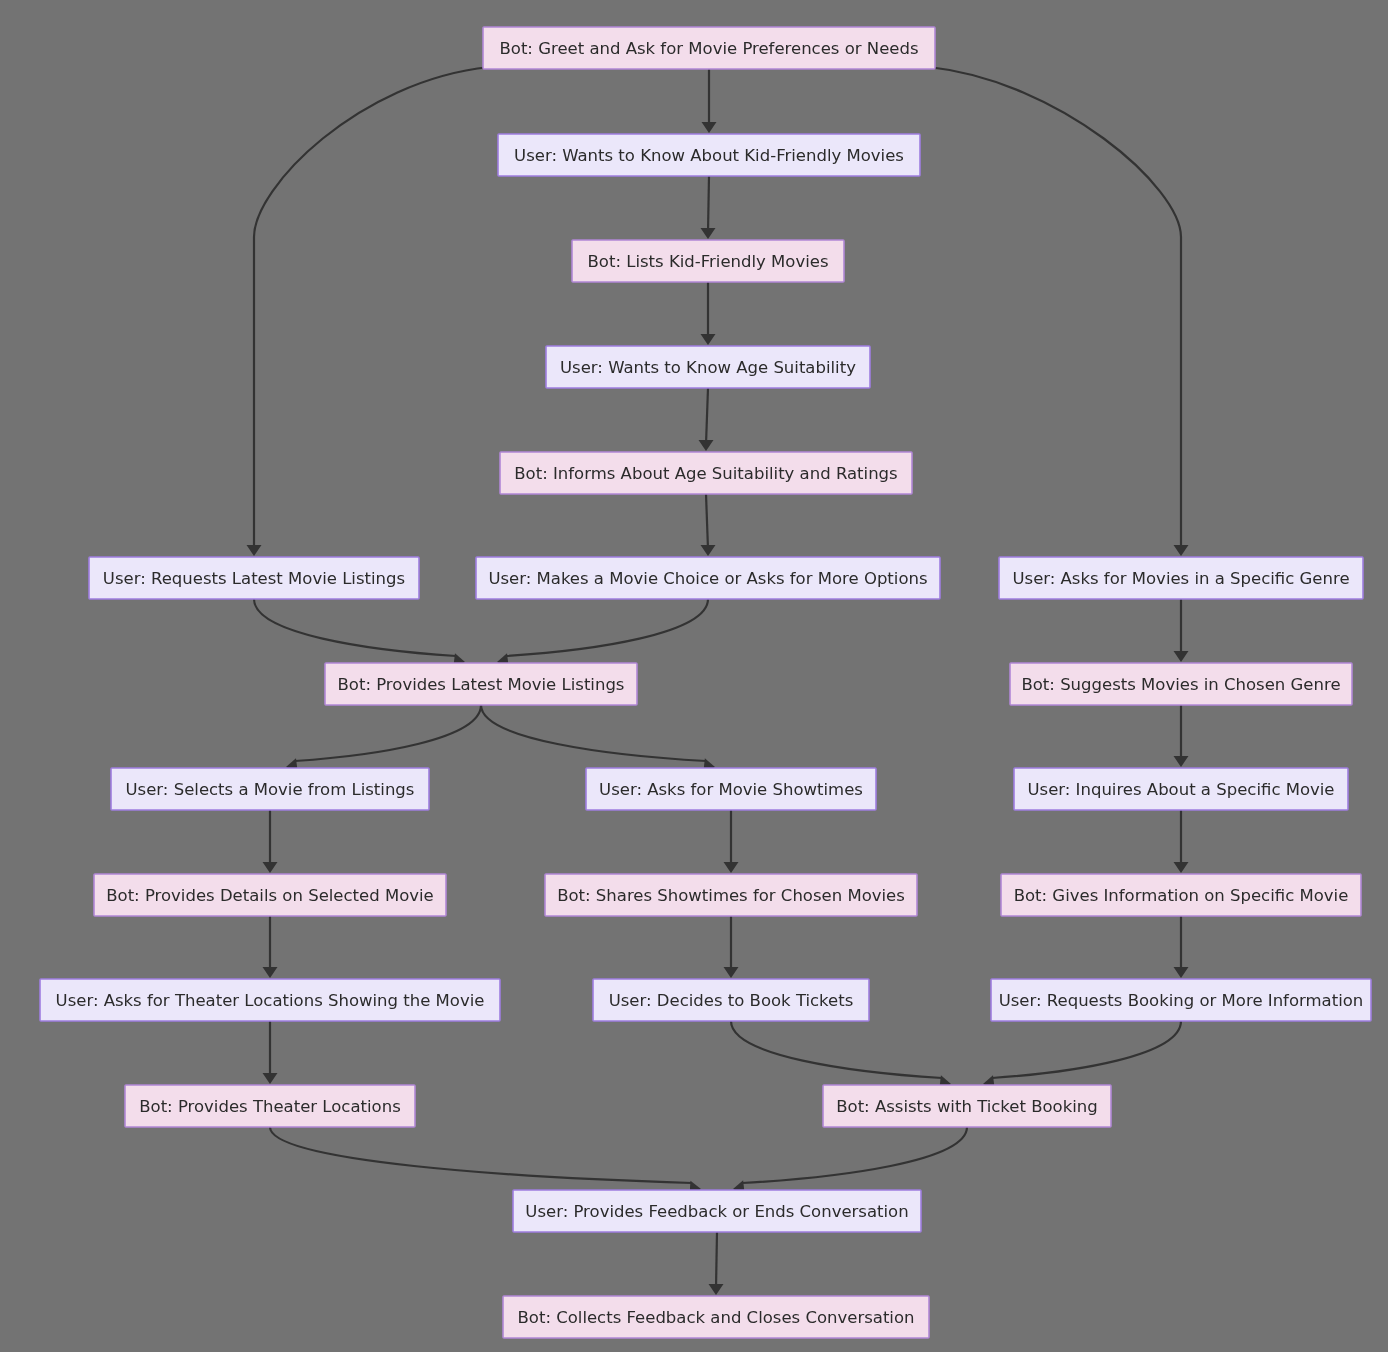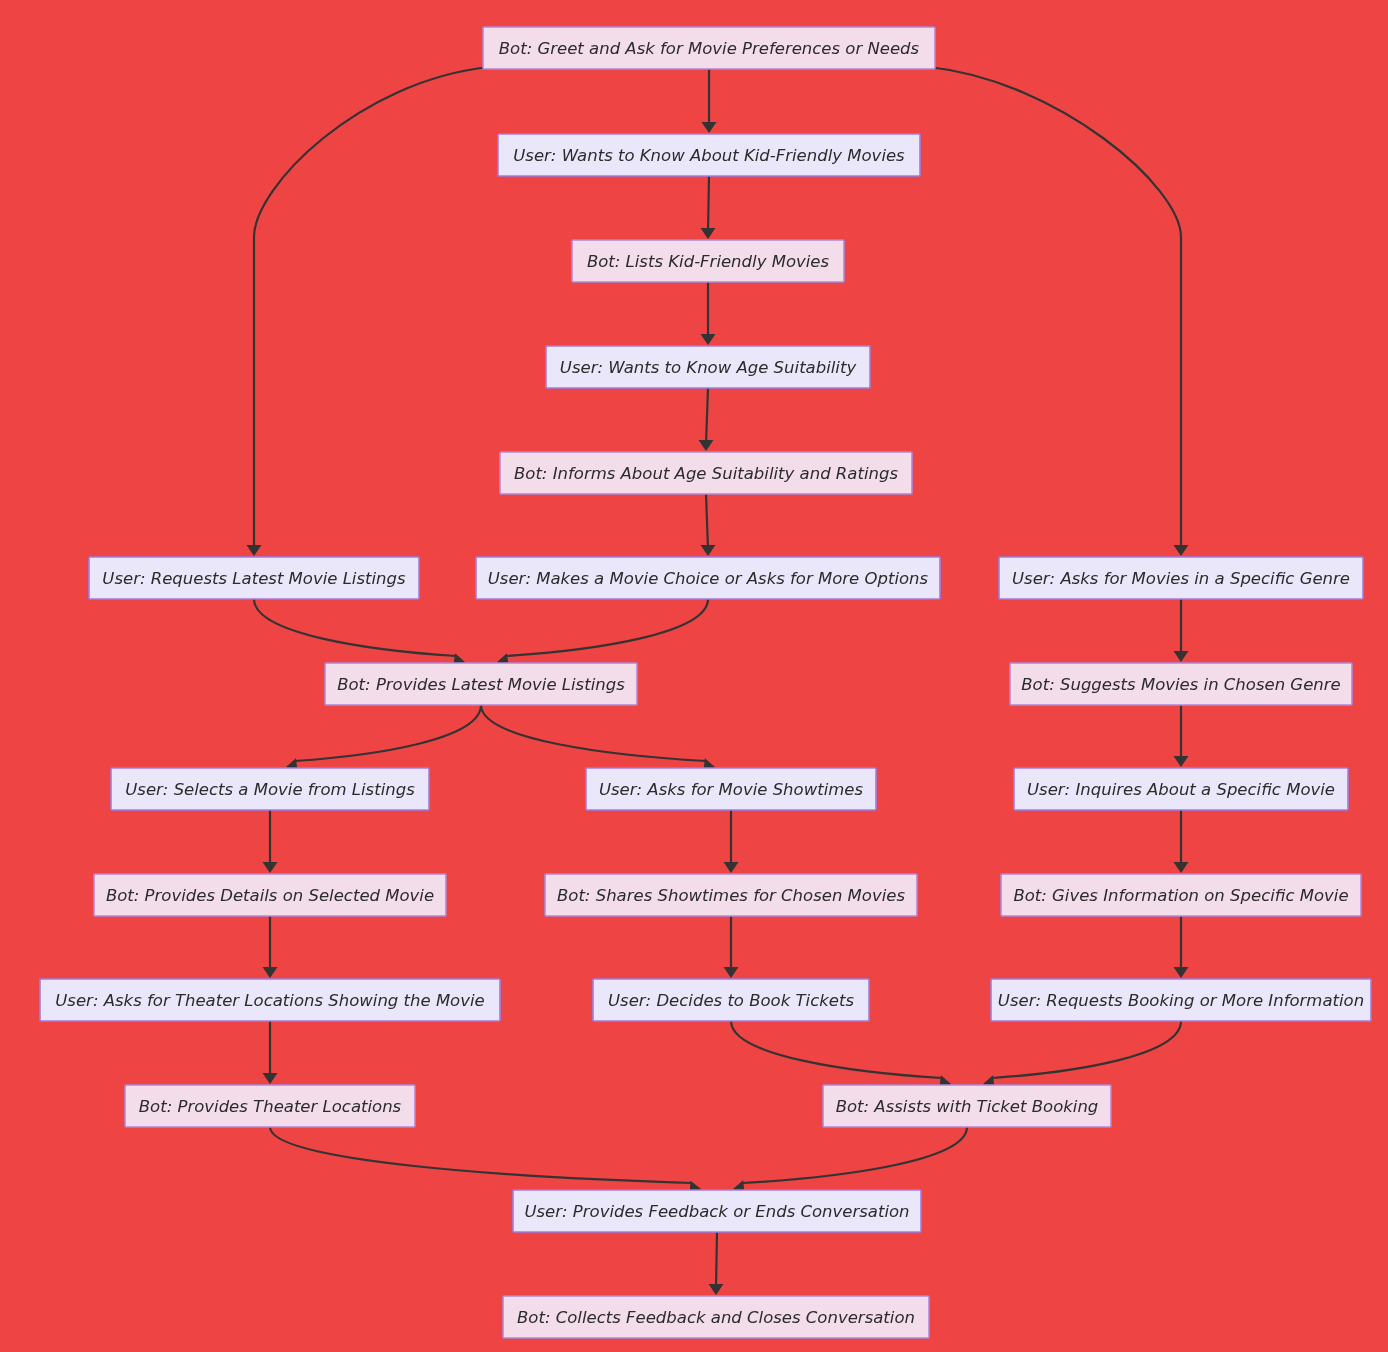--- a/index.html
+++ b/index.html
@@ -10,22 +10,21 @@
   body {
     width: 1388px;
     height: 1352px;
     font-family: "DejaVu Sans", "Liberation Sans", sans-serif;
     overflow: hidden;
   }
   #flowchart-root {
     position: relative;
     width: 1388px;
     height: 1352px;
-    background: #ef4444;
-    font-style: italic;
+    background: #737373;
   }
   svg.fc {
     position: absolute;
     top: 0;
     left: 0;
     width: 1388px;
     height: 1352px;
   }
   .edge-path {
     fill: none;

